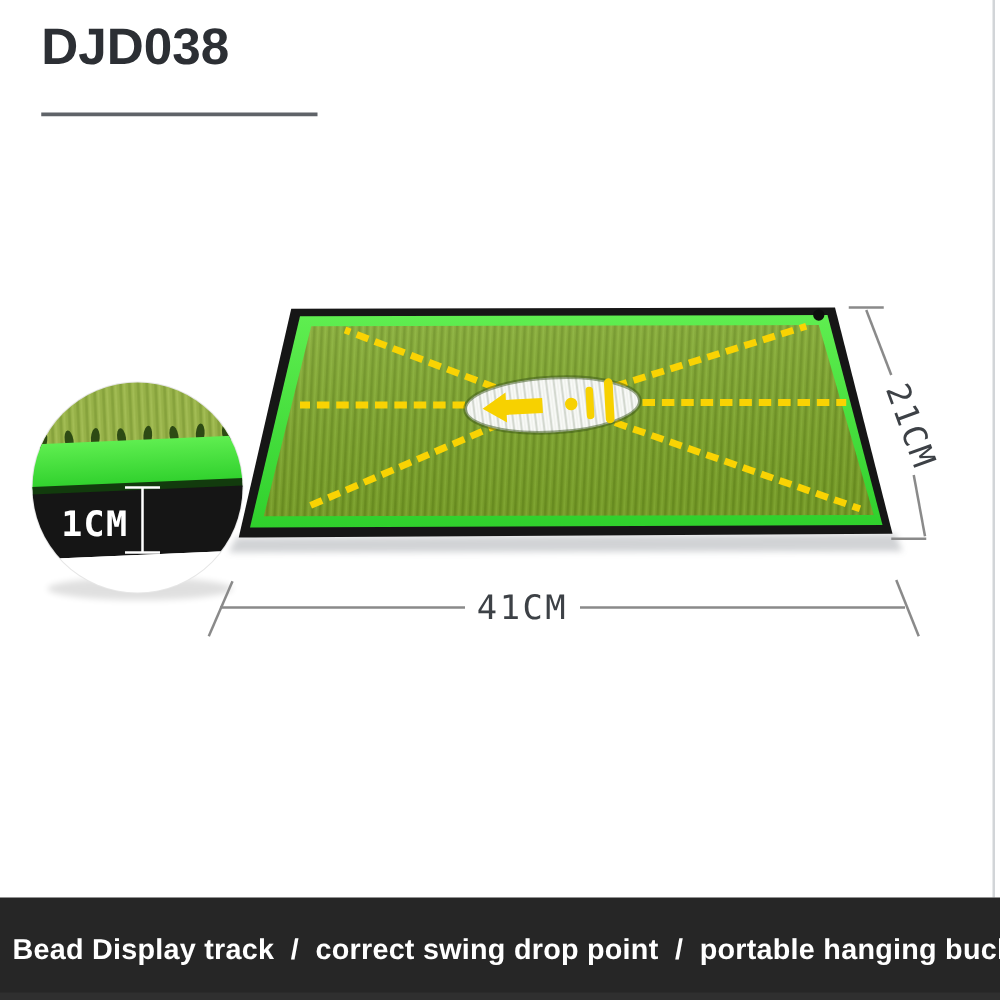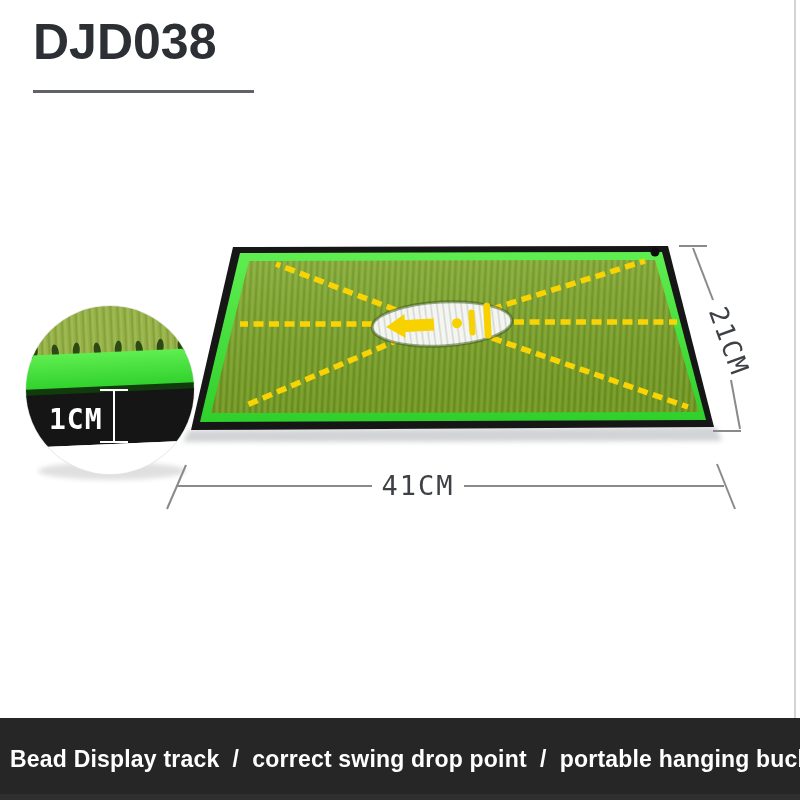--- a/index.html
+++ b/index.html
@@ -2,21 +2,21 @@
 <html><head>
 <meta charset="utf-8">
 <style>
   html,body { margin:0; padding:0; }
   body {
     width:800px; height:800px; position:relative; overflow:hidden;
     background:#ffffff; font-family:"Liberation Sans", sans-serif;
   }
   .title {
     position:absolute; left:33px; top:14px;
-    font-size:50px; font-weight:700; color:#2c2f34; line-height:1.15;
+    font-size:41px; font-weight:700; color:#2c2f34; line-height:1.15;
     letter-spacing:0px;
   }
   .title-underline {
     position:absolute; left:33px; top:90px; width:221px; height:3px;
     background:#5f6368;
   }
   .scene { position:absolute; left:0; top:0; }
   .edge-line {
     position:absolute; left:794px; top:0; width:2px; height:718px;
     background:#d2d5d8;

